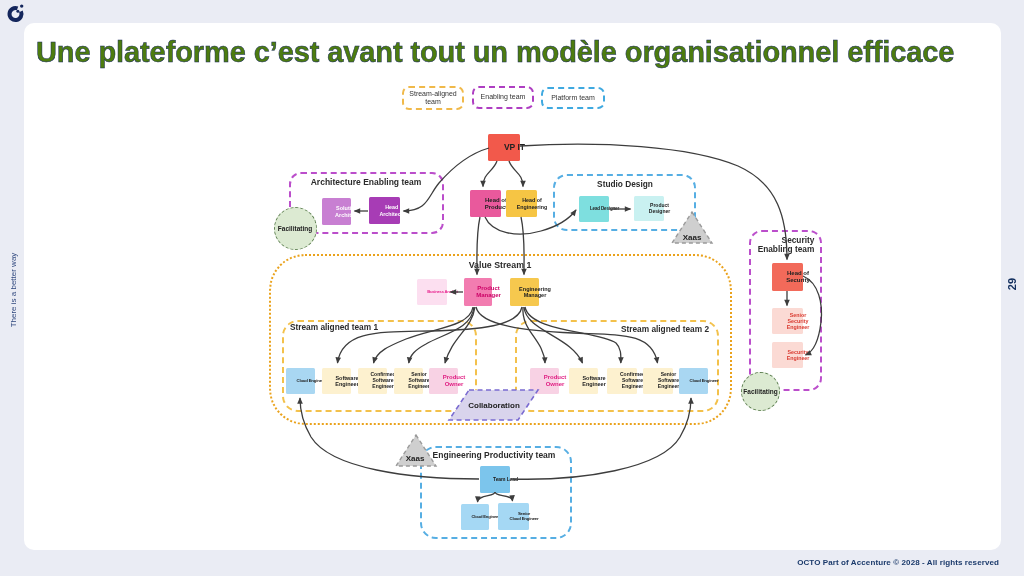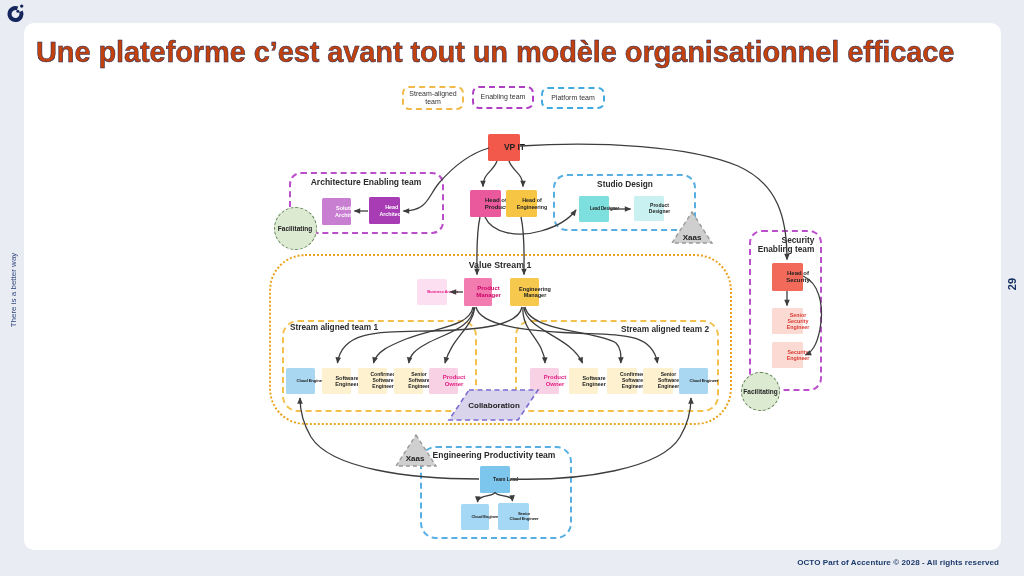--- a/index.html
+++ b/index.html
@@ -1,17 +1,17 @@
 <!DOCTYPE html>
 <html><head><meta charset="utf-8"><style>
 * {margin:0;padding:0;box-sizing:border-box;}
 html,body {width:1024px;height:576px;overflow:hidden;}
 body {font-family:"Liberation Sans",sans-serif;background:#eaecf4;position:relative;}
 .card {position:absolute;left:24px;top:23px;width:977px;height:527px;background:#fff;border-radius:10px;}
-.title {position:absolute;left:36px;top:36px;width:960px;font-size:29px;font-weight:bold;color:#c2410c;letter-spacing:-0.1px;white-space:nowrap;-webkit-text-stroke:0.5px #15265c;}
+.title {position:absolute;left:36px;top:36px;width:960px;font-size:29px;font-weight:bold;color:#4d7c0f;letter-spacing:-0.1px;white-space:nowrap;-webkit-text-stroke:0.5px #15265c;}
 .bx {position:absolute;display:flex;align-items:center;justify-content:center;text-align:center;white-space:nowrap;padding-left:21px;}
 .dash {position:absolute;}
 .ct {position:absolute;transform:translateX(-50%);font-weight:bold;color:#2b2b2b;text-align:right;line-height:1.1;white-space:nowrap;}
 .leg {position:absolute;border:2px dashed;border-radius:7px;display:flex;align-items:center;justify-content:center;text-align:center;font-size:7px;color:#333;line-height:1.2;}
 .fac {position:absolute;border-radius:50%;background:#dcead2;border:1.5px dashed #5f8152;display:flex;align-items:center;justify-content:center;font-size:6.5px;font-weight:bold;color:#222;}
 .lay {position:absolute;left:0;top:0;}
 .vert {position:absolute;white-space:nowrap;color:#31497f;}
 .footer {position:absolute;right:25px;top:558px;font-size:8px;font-weight:bold;color:#1b3a6b;letter-spacing:0.1px;}
 </style></head>
 <body>

